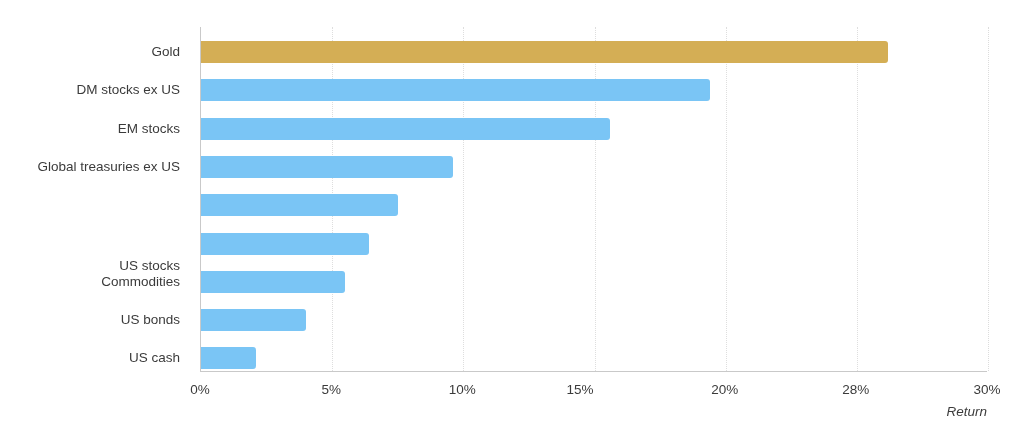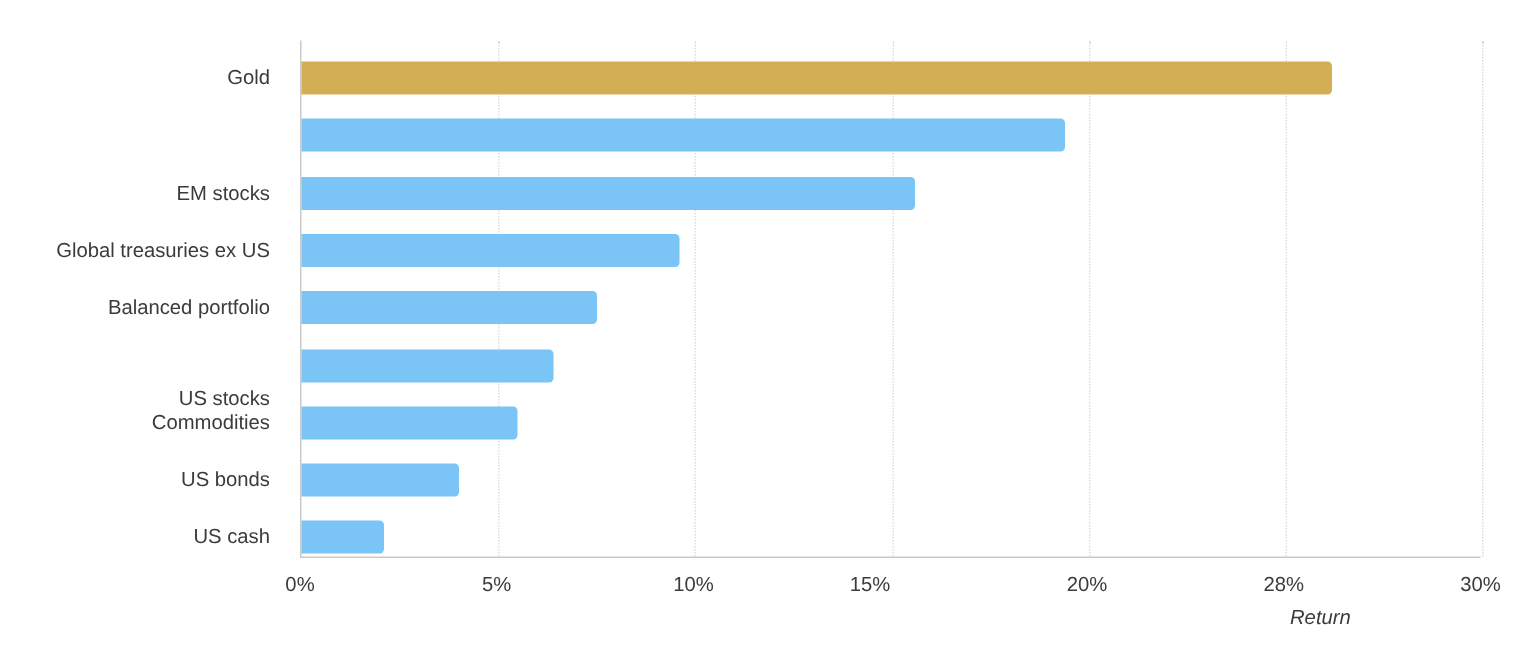--- a/index.html
+++ b/index.html
@@ -84,35 +84,36 @@
     font-size: 13.5px;
     color: #3b3b3b;
     transform: translateX(-50%);
     white-space: nowrap;
   }
   .axis-title {
     position: absolute;
     top: 404px;
     left: 860px;
     width: 127px;
+    text-align: right;
     font-size: 13.5px;
     font-style: italic;
     color: #3b3b3b;
   }
 </style>
 </head>
 <body>
 
 <div id="chart-root">
 
   <div class="labels-col">
       <div class="cat-label" style="top: 14px;">Gold</div>
+      <div class="cat-label" style="top: 52.3px;">DM stocks ex US</div>
       <div class="cat-label" style="top: 90.6px;">EM stocks</div>
       <div class="cat-label" style="top: 128.9px;">Global treasuries ex US</div>
-      <div class="cat-label" style="top: 167.2px;">Balanced portfolio</div>
       <div class="cat-label" style="top: 205.5px; margin-top: 22px;">US stocks</div>
       <div class="cat-label" style="top: 243.8px;">Commodities</div>
       <div class="cat-label" style="top: 282.1px; text-align: center;">US bonds</div>
       <div class="cat-label" style="top: 320.4px;">US cash</div>
     </div>
 
   <div class="plot-area">
     <div>
         <div class="gridline" style="left: 131.167px;"></div>
         <div class="gridline" style="left: 262.333px;"></div>

